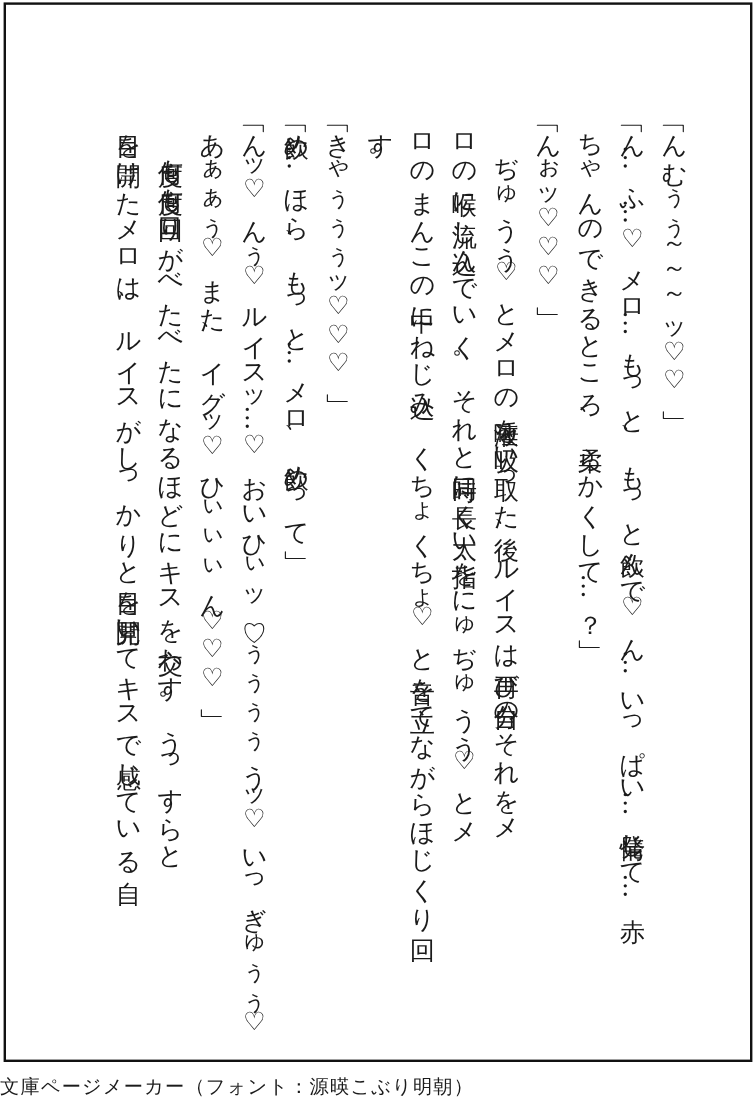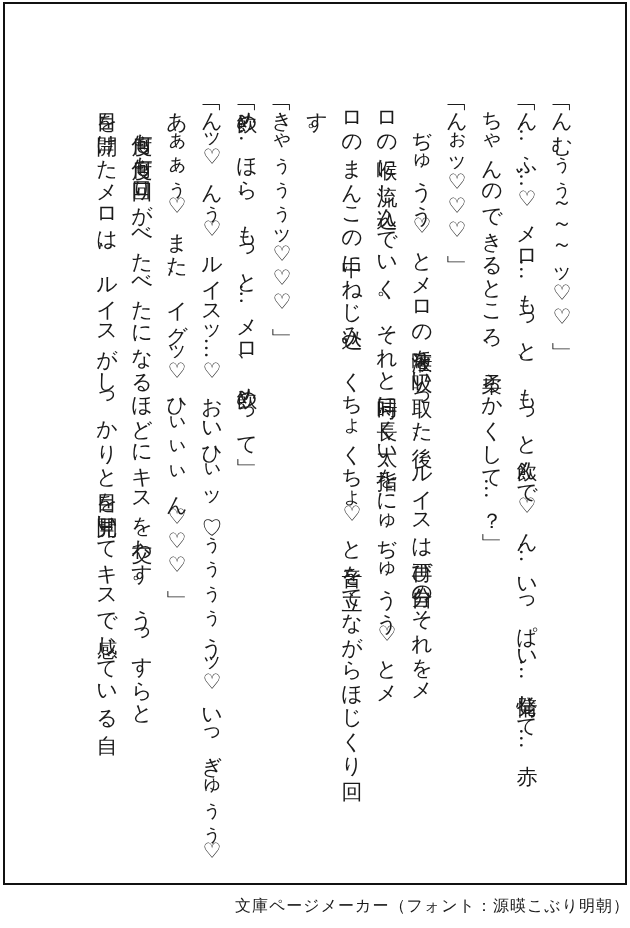--- a/index.html
+++ b/index.html
@@ -39,21 +39,21 @@
     white-space: pre;
   }
   .text-line {
     margin: 0;
   }
   .footer-caption {
     position: absolute;
     left: 0;
     right: 0;
     top: 896px;
-    text-align: right;
+    text-align: left;
     font-size: 16px;
     letter-spacing: 1px;
     color: var(--ink, #1b1b1b);
   }
 </style>
 </head>
 <body>
 
 <div class="canvas">
   <div class="page-frame">

